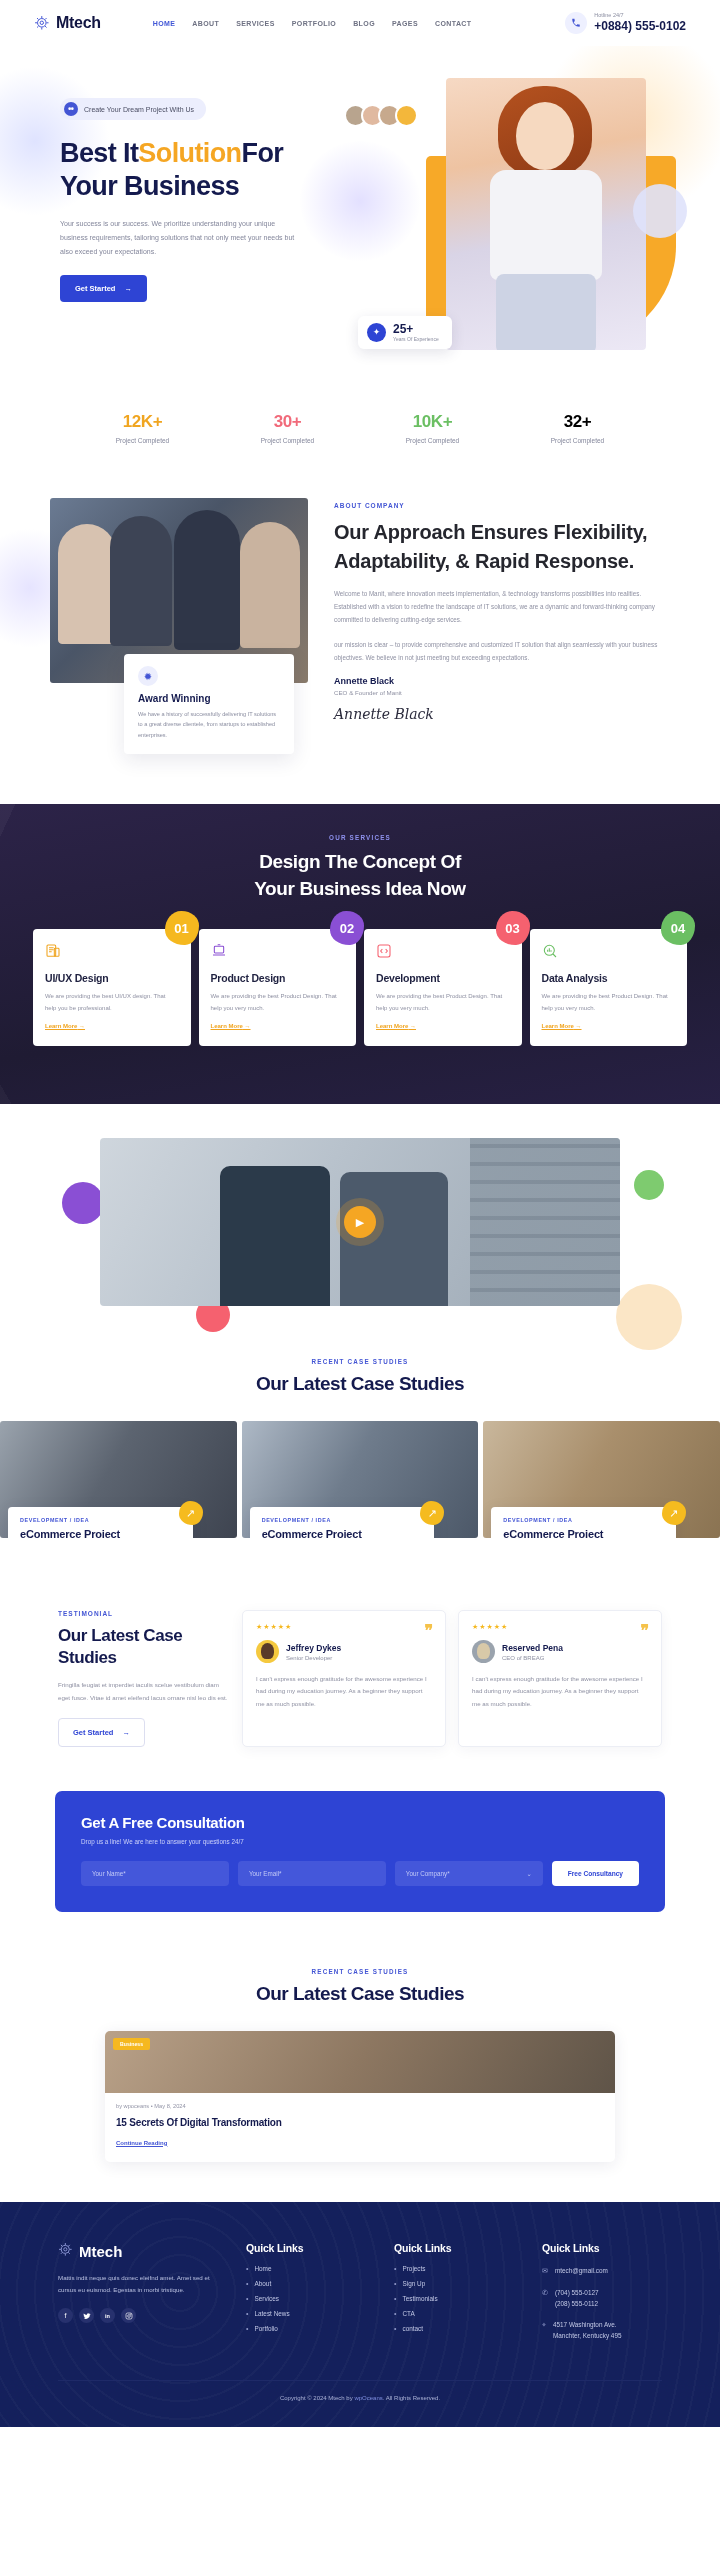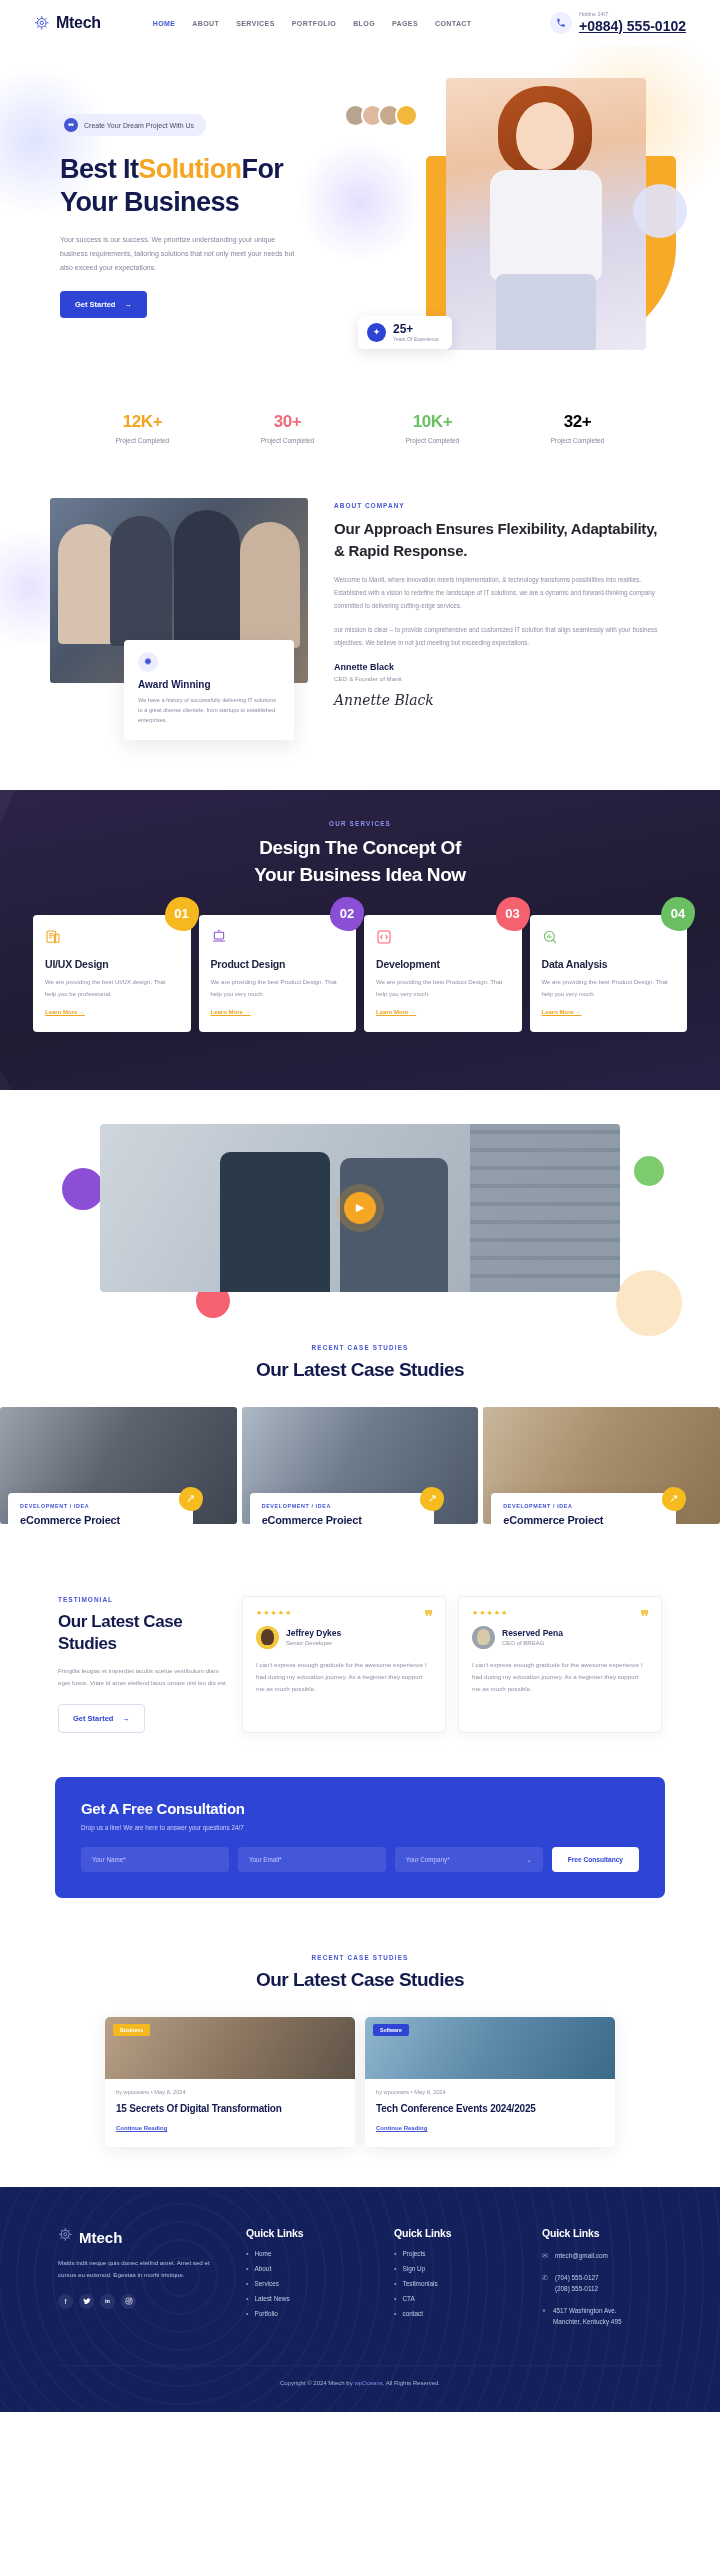--- a/index.html
+++ b/index.html
@@ -27,31 +27,31 @@
     color:#6e7183; text-decoration:none; text-transform:uppercase;
   }
   .nav a.active { color:#4056d6; }
   .hdr-right { margin-left:auto; display:flex; align-items:center; gap:7px; }
   .hdr-circle {
     width:22px; height:22px; border-radius:50%;
     background:#eef0ff; display:flex; align-items:center; justify-content:center;
   }
   .hdr-lines { line-height:1.25; }
   .hdr-lbl { font-size:5.5px; color:#8a8da0; }
-  .hdr-phone { font-size:14px; font-weight:bold; color:#141a4e;text-decoration:underline; }
+  .hdr-phone { font-size:12px; font-weight:bold; color:#141a4e; }
 
   
   .hero { position:relative; height:340px; overflow:hidden; background:#fff; }
   .hero-blob-a{ position:absolute; left:-40px; top:20px; width:150px;height:150px;border-radius:50%;
     background:radial-gradient(circle,#dfe3ff 0%,rgba(255,255,255,0) 70%); }
   .hero-blob-b{ position:absolute; right:-10px; top:-20px; width:190px;height:190px;border-radius:50%;
     background:radial-gradient(circle,#ffeccd 0%,rgba(255,255,255,0) 70%); }
   .hero-blob-c{ position:absolute; left:300px; top:95px; width:120px;height:120px;border-radius:50%;
     background:radial-gradient(circle,#e3e0ff 0%,rgba(255,255,255,0) 72%); }
-  .hero-left { position:absolute; left:60px; top:68px; width:260px; z-index:5; }
+  .hero-left { position:absolute; left:60px; top:52px; width:260px; z-index:5; }
   .pill {
     display:inline-flex; align-items:center; gap:6px;
     background:#eceefd; border-radius:20px; padding:4px 12px 4px 4px;
   }
   .pill-dot { width:14px;height:14px;border-radius:50%;background:#4355d4;
     display:flex;align-items:center;justify-content:center;color:#fff;font-size:7px;}
   .pill-text { font-size:7px; color:#4a4d63; }
   .hero-title {
     margin-top:17px; font-size:27px; line-height:1.22; font-weight:bold;
     color:#141a4e; letter-spacing:-0.6px;
@@ -125,21 +125,21 @@
     position:absolute; left:74px; bottom:-32px; width:170px;
     background:#fff; border-radius:4px; padding:12px 14px 14px;
     box-shadow:0 6px 20px rgba(30,30,80,0.10);
   }
   .award-ico{width:20px;height:20px;border-radius:50%;background:#eceefd;
     display:flex;align-items:center;justify-content:center;color:#4355d4;font-size:10px;}
   .award-title{font-size:10px;font-weight:bold;margin-top:7px;color:#141a4e;}
   .award-desc{font-size:5.6px;line-height:1.85;color:#8a8da0;margin-top:5px;}
   .about-right { flex:1; padding-top:4px; }
   .eyebrow { font-size:6.5px; font-weight:bold; letter-spacing:1px; color:#4355d4; text-transform:uppercase;}
-  .about-h2 { font-size:15px; font-weight:bold; line-height:1.45; color:#25262e; margin-top:9px; letter-spacing:-0.2px;}
+  .about-h2 { font-size:20px; font-weight:bold; line-height:1.45; color:#25262e; margin-top:9px; letter-spacing:-0.2px;}
   .about-p { font-size:6.3px; line-height:2.1; color:#8e90a2; margin-top:11px; }
   .about-name { font-size:9px; font-weight:bold; color:#141a4e; margin-top:12px; }
   .about-role { font-size:6.2px; color:#8e90a2; margin-top:3px; }
   .about-sig { font-family:"DejaVu Serif", serif; font-style:italic; font-size:14px; color:#2b2b3d; margin-top:10px;}
 
   
   .services {
     background:#241f3c; position:relative; overflow:hidden;
     padding:30px 0 58px; margin-top:22px;
   }
@@ -604,30 +604,20 @@
       <div class="blog-card">
         <div class="blog-img b1">
           <span style="display:inline-block;margin:7px 0 0 8px;background:#f5b81f;color:#fff;font-size:5.2px;font-weight:bold;padding:3px 7px;border-radius:2px">Business</span>
         </div>
         <div class="blog-body">
           <div class="blog-meta">by wpoceans  •  May 8, 2024</div>
           <div class="blog-title">15 Secrets Of Digital Transformation</div>
           <a href="#" class="blog-link">Continue Reading</a>
         </div>
       </div>
-      <div class="blog-card">
-        <div class="blog-img b3">
-          <span style="display:inline-block;margin:7px 0 0 8px;background:#2e44d4;color:#fff;font-size:5.2px;font-weight:bold;padding:3px 7px;border-radius:2px">Software</span>
-        </div>
-        <div class="blog-body">
-          <div class="blog-meta">by wpoceans  •  May 8, 2024</div>
-          <div class="blog-title">Tech Conference Events 2024/2025</div>
-          <a href="#" class="blog-link">Continue Reading</a>
-        </div>
-      </div>
     </div>
   </div>
 
   <div class="footer">
     <div class="f-row">
       <div class="f-brand">
         <div class="f-logo">
           <span>
             <svg width="16" height="16" viewBox="0 0 24 24">
                 <g fill="none" stroke="#8f9ad8" stroke-width="1.4">

